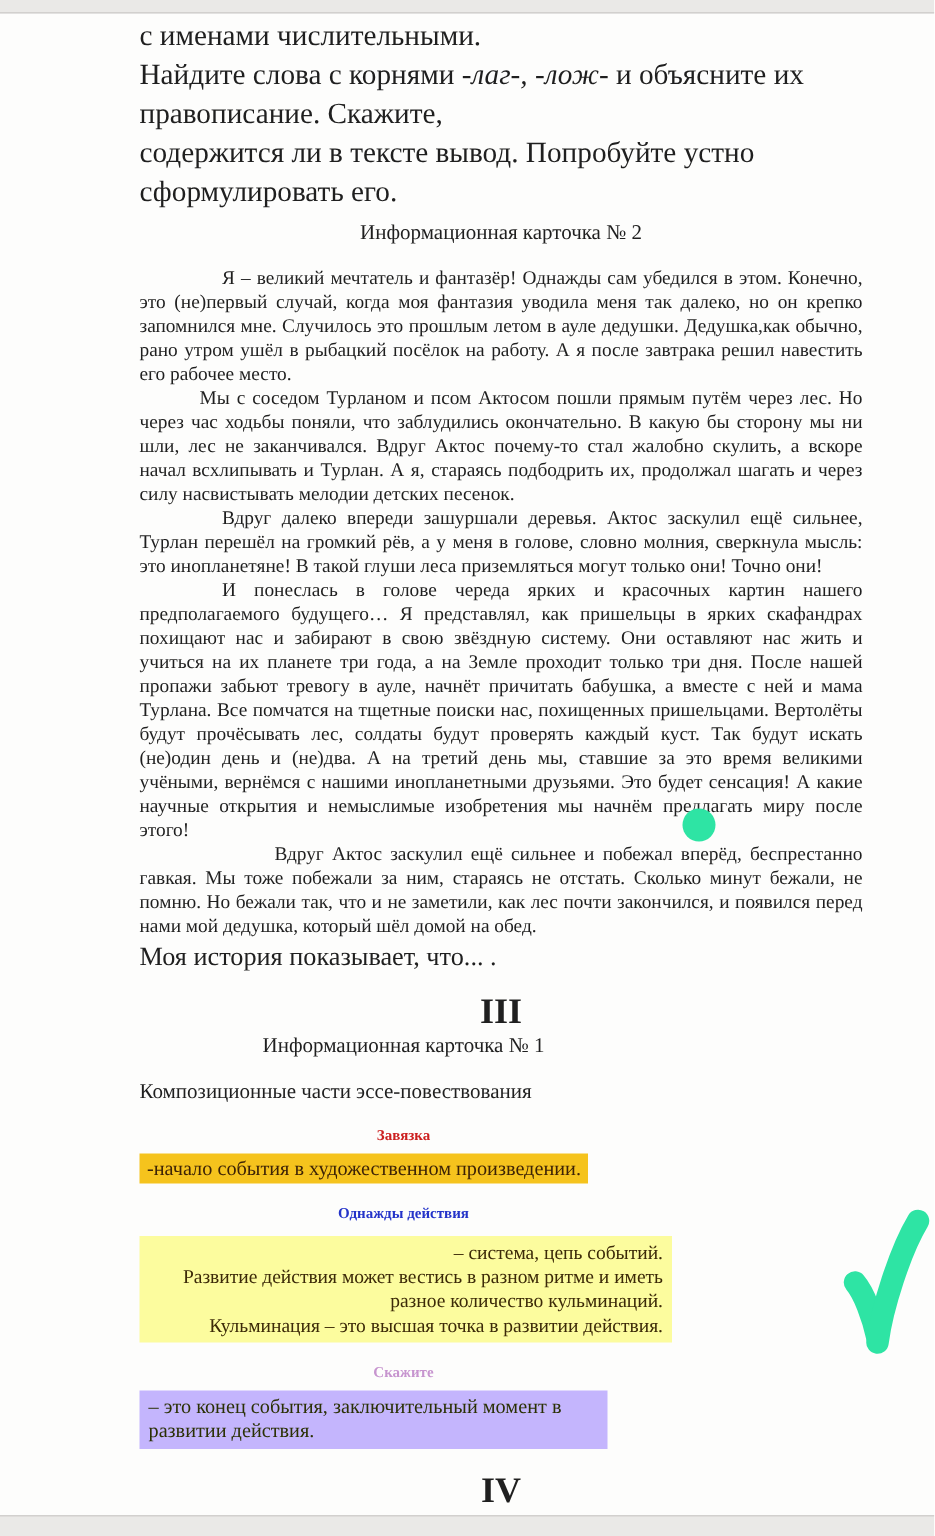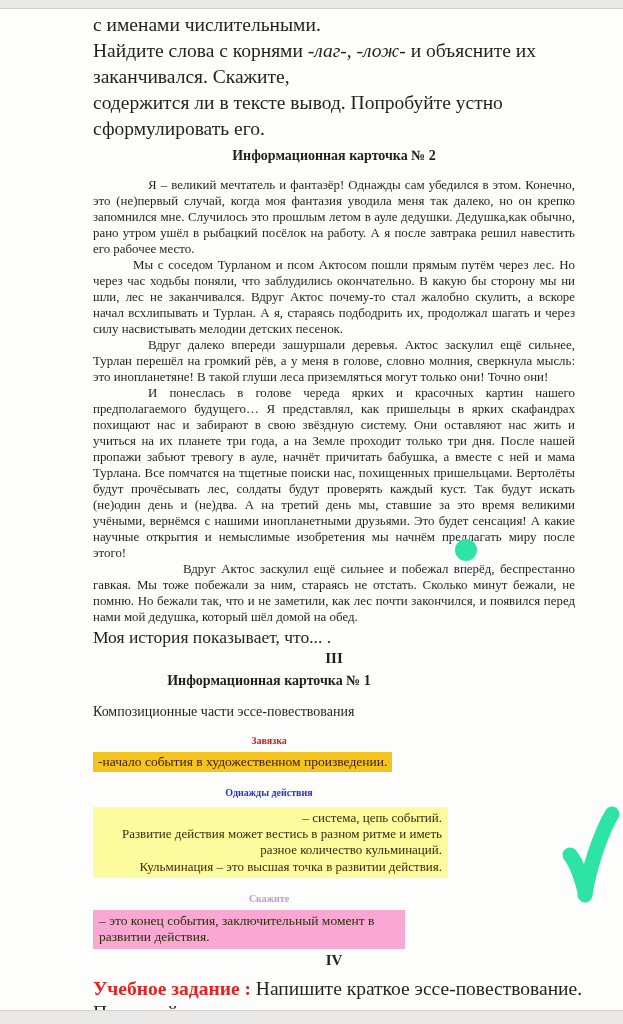--- a/index.html
+++ b/index.html
@@ -10,32 +10,32 @@
   .edge-top { position:absolute; top:0; left:0; width:623px; height:8px;
     background:#eae9e7; border-bottom:1px solid #d2d0ce; }
   .edge-bottom { position:absolute; bottom:0; left:0; width:623px; height:13px;
     background:#eae9e7; border-top:1px solid #d2d0ce; }
   .content { position:absolute; left:93px; top:10px; width:482px; }
 
   .intro { font-size:19.5px; line-height:26px; margin-top:2px; }
   .intro .line { white-space:nowrap; }
   .italic { font-style:italic; }
 
-  .card-title { font-size:14px; font-weight:bold; text-align:center; margin-top:4px; }
+  .card-title { font-size:14px; font-weight:normal; text-align:center; margin-top:4px; }
   .card-title.first { margin-top:6px; }
 
   .story { margin-top:13px; font-size:12.9px; line-height:16px; text-align:justify; }
   .story p { margin:0; }
   .ind-55 { text-indent:55px; }
   .ind-40 { text-indent:40px; }
   .ind-90 { text-indent:90px; }
 
   .closing { font-size:17.5px; line-height:20px; margin-top:2px; }
 
-  .numeral { font-size:15px; line-height:22px; font-weight:bold; text-align:center; margin-top:0; }
+  .numeral { font-size:24px; line-height:22px; font-weight:bold; text-align:center; margin-top:17px; }
 
   .narrow { width:352px; }
   .subtitle { font-size:14px; line-height:17px; text-align:left; margin-top:14px; }
   .part-heading { font-size:10px; line-height:17px; font-weight:bold; text-align:center; margin-top:12px; }
   .hl-orange {
     display:inline-block; margin-top:3px; padding:2px 5px;
     font-size:13.5px; line-height:16px; white-space:nowrap;
   }
   .hl-yellow {
     width:343px; margin-top:6px; padding:3px 6px;
@@ -56,21 +56,21 @@
 <body>
 
 <div class="page">
   <div class="edge-top"></div>
 
   <div class="content">
 
     <div class="intro">
       <div class="line">с именами числительными.</div>
       <div class="line"><span>Найдите слова с корнями </span><span class="italic">-лаг-, -лож-</span><span> и объясните их</span></div>
-      <div class="line">заканчивался. Скажите,</div>
+      <div class="line">правописание. Скажите,</div>
       <div class="line">содержится ли в тексте вывод. Попробуйте устно</div>
       <div class="line">сформулировать его.</div>
     </div>
 
     <div class="card-title first">Информационная карточка № 2</div>
 
     <div class="story">
       <p class="ind-55">Я – великий мечтатель и фантазёр! Однажды сам убедился в этом. Конечно, это (не)первый случай, когда моя фантазия уводила меня так далеко, но он крепко запомнился мне. Случилось это прошлым летом в ауле дедушки. Дедушка,как обычно, рано утром ушёл в рыбацкий посёлок на работу. А я после завтрака решил навестить его рабочее место.</p>
       <p class="ind-40">Мы с соседом Турланом и псом Актосом пошли прямым путём через лес. Но через час ходьбы поняли, что заблудились окончательно. В какую бы сторону мы ни шли, лес не заканчивался. Вдруг Актос почему-то стал жалобно скулить, а вскоре начал всхлипывать и Турлан. А я, стараясь подбодрить их, продолжал шагать и через силу насвистывать мелодии детских песенок.</p>
       <p class="ind-55">Вдруг далеко впереди зашуршали деревья. Актос заскулил ещё сильнее, Турлан перешёл на громкий рёв, а у меня в голове, словно молния, сверкнула мысль: это инопланетяне! В такой глуши леса приземляться могут только они! Точно они!</p>
@@ -90,21 +90,21 @@
       <span class="hl-orange" id="hl-orange" style="background: rgb(245, 195, 29); color: rgb(61, 35, 6);">-начало события в художественном произведении.</span>
 
       <div class="part-heading" id="h-razvitie" style="color: rgb(36, 51, 201);">Однажды действия</div>
       <div class="hl-yellow" id="hl-yellow" style="background: rgb(252, 252, 158); color: rgb(60, 42, 8);">
         <p>– система, цепь событий.</p>
         <p>Развитие действия может вестись в разном ритме и иметь разное количество кульминаций.</p>
         <p>Кульминация – это высшая точка в развитии действия.</p>
       </div>
 
       <div class="part-heading" id="h-razvyazka" style="color: rgb(199, 149, 207);">Скажите</div>
-      <div class="hl-green" id="hl-green" style="background: #f9a8d4; color: rgb(42, 48, 4);">– это конец события, заключительный момент в развитии действия.</div>
+      <div class="hl-green" id="hl-green" style="background: #c4b5fd; color: rgb(42, 48, 4);">– это конец события, заключительный момент в развитии действия.</div>
     </div>
 
     <div class="numeral">IV</div>
 
     <div class="task">
       <div class="line"><span class="task-label" id="task-label" style="color: rgb(229, 34, 34);">Учебное задание :</span><span> Напишите краткое эссе-повествование.</span></div>
       <div class="line">Придумайте историю по</div>
 
     </div>
   </div>

